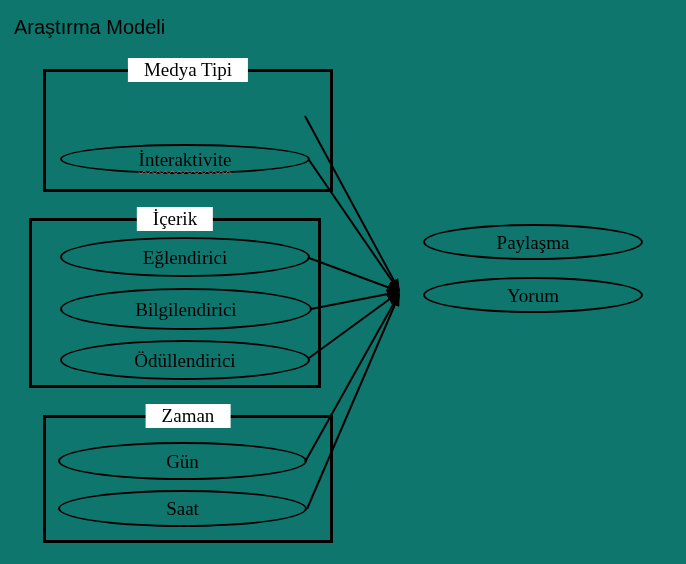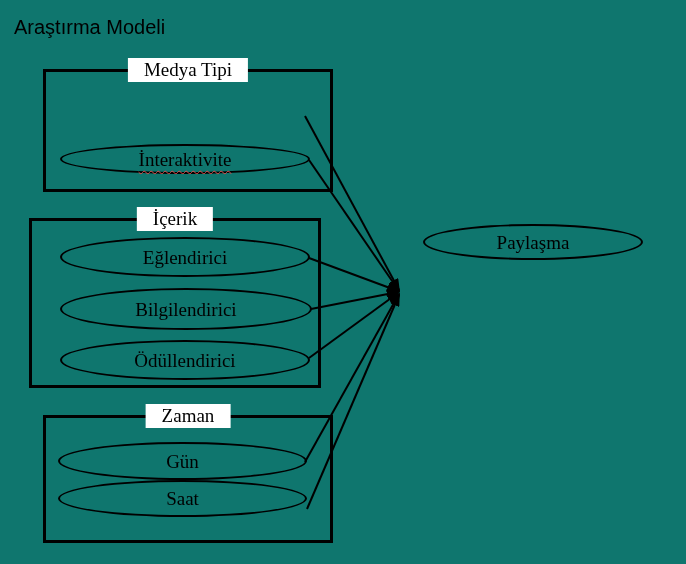--- a/index.html
+++ b/index.html
@@ -67,21 +67,21 @@
   .box-icerik { left: 29px;  top: 218px; width: 292px; height: 170px; text-decoration: underline; }
   .box-zaman  { left: 43px;  top: 415px; width: 290px; height: 128px; text-align: right; }
   .box-ctb    { left: 401px; top: 202px; width: 259px; height: 180px; }
   
   .n-canlilik       { left: 61px;  top: 97px;  width: 246px; height: 30px; }
   .n-interaktivite  { left: 60px;  top: 144px; width: 250px; height: 30px; text-align: center; }
   .n-eglendirici    { left: 60px;  top: 237px; width: 250px; height: 40px; }
   .n-bilgilendirici { left: 60px;  top: 288px; width: 252px; height: 42px; }
   .n-odullendirici  { left: 60px;  top: 340px; width: 250px; height: 40px; }
   .n-gun            { left: 58px;  top: 442px; width: 249px; height: 38px; }
-  .n-saat           { left: 58px;  top: 480px; width: 249px; height: 37px; font-family: Liberation Serif, serif; }
+  .n-saat           { left: 58px;  top: 490px; width: 249px; height: 37px; font-family: Liberation Serif, serif; }
   .n-begenme        { left: 423px; top: 224px; width: 220px; height: 36px; }
   .n-yorum          { left: 423px; top: 277px; width: 220px; height: 36px; }
   .n-paylasma       { left: 423px; top: 328px; width: 220px; height: 37px; }
   .connectors {
     position: absolute;
     left: 0; top: 0;
     width: 686px; height: 564px;
     pointer-events: none;
   }
 </style>
@@ -118,20 +118,23 @@
   <div class="node n-gun">
     <span>Gün</span>
   </div>
   <div class="node n-saat">
     <span>Saat</span>
   </div>
 
   <div class="node n-begenme">
     <span>Paylaşma</span>
   </div>
+  <div class="node n-yorum">
+    <span>Yorum</span>
+  </div>
 
   <svg class="connectors" viewBox="0 0 686 564" xmlns="http://www.w3.org/2000/svg">
     <defs>
       <marker id="arrowhead" markerWidth="13" markerHeight="10" refX="11" refY="5" orient="auto" markerUnits="userSpaceOnUse">
         <path d="M0,0 L13,5 L0,10 Z" fill="#000000"></path>
       </marker>
     </defs>
     <g stroke="#000000" stroke-width="2" fill="none">
       <line x1="305" y1="116" x2="399" y2="290" marker-end="url(#arrowhead)"></line>
       <line x1="309" y1="160" x2="399" y2="291" marker-end="url(#arrowhead)"></line>

